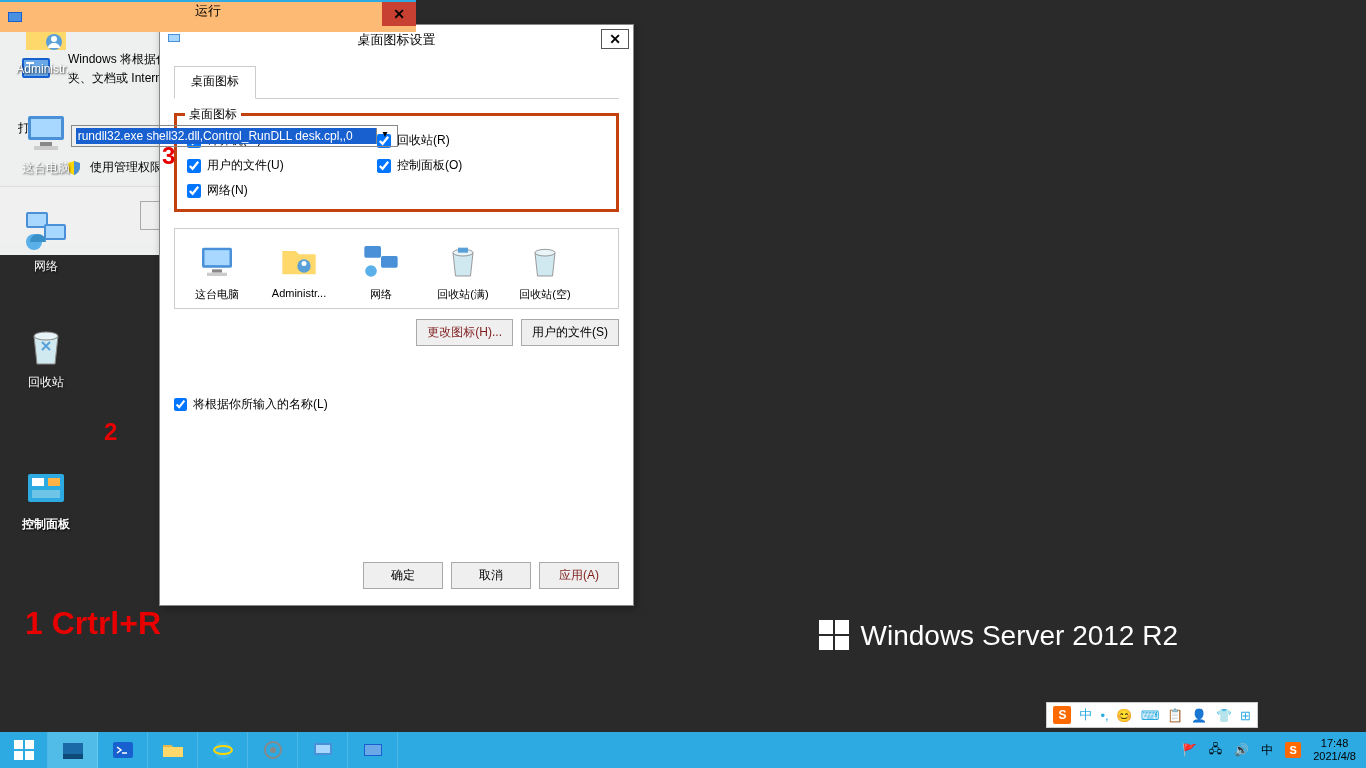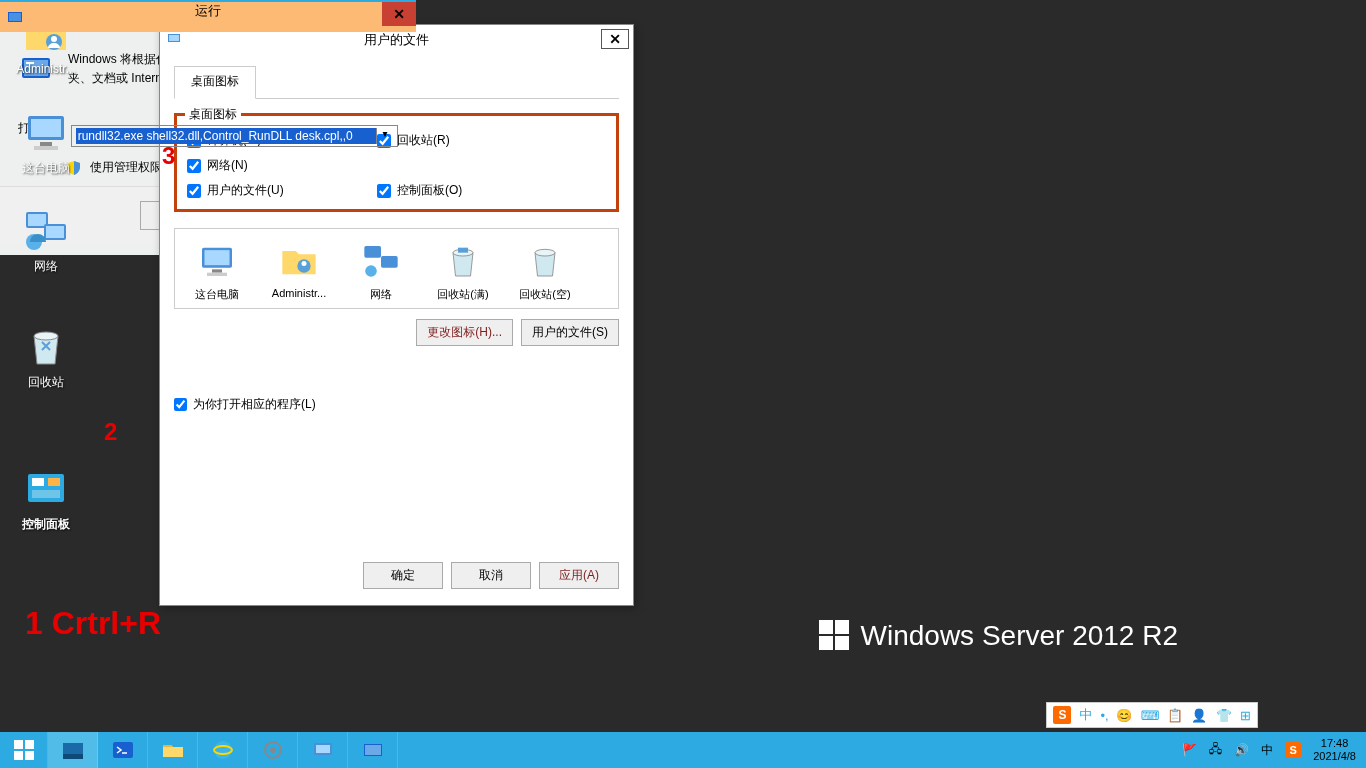--- a/index.html
+++ b/index.html
@@ -146,21 +146,21 @@
 </div>
 
 <div class="dialog settings-dialog">
   <div class="dialog-title">
     <span style="position:absolute; left:6px; top:6px;">
       <svg width="16" height="16" viewBox="0 0 16 16">
           <rect x="2" y="3" width="12" height="8" fill="#4a90d9"></rect>
           <rect x="3" y="4" width="10" height="6" fill="#a8d8ff"></rect>
         </svg>
     </span>
-    <span>用户的文件</span>
+    <span>桌面图标设置</span>
     <div class="dialog-close">✕</div>
   </div>
   <div class="settings-content">
     <div class="tab-row">
       <div class="tab">桌面图标</div>
     </div>
 
     <div class="red-box">
       <div class="group-title">桌面图标</div>
       <div class="cb-row">
@@ -169,31 +169,31 @@
             <span>计算机(M)</span>
           </label>
         <label class="cb-item">
             <input type="checkbox" checked="" style="">
             <span>回收站(R)</span>
           </label>
       </div>
       <div class="cb-row">
         <label class="cb-item">
             <input type="checkbox" checked="" style="">
-            <span>网络(N)</span>
-          </label>
-      </div>
-      <div class="cb-row">
-        <label class="cb-item">
-            <input type="checkbox" checked="" style="">
             <span>用户的文件(U)</span>
           </label>
         <label class="cb-item">
             <input type="checkbox" checked="" style="">
             <span>控制面板(O)</span>
+          </label>
+      </div>
+      <div class="cb-row">
+        <label class="cb-item">
+            <input type="checkbox" checked="" style="">
+            <span>网络(N)</span>
           </label>
       </div>
     </div>
 
     <div class="icon-preview">
       <div class="preview-item">
         <div class="pv-icon">
             <svg width="40" height="40" viewBox="0 0 48 48">
               <rect x="6" y="8" width="36" height="24" rx="2" fill="#4a90d9"></rect>
               <rect x="9" y="11" width="30" height="18" fill="#a8d8ff"></rect>
@@ -244,21 +244,21 @@
       </div>
     </div>
 
     <div class="btn-row-right">
       <button class="btn" disabled="">更改图标(H)...</button>
       <button class="btn">用户的文件(S)</button>
     </div>
 
     <label class="allow-row">
       <input type="checkbox" checked="" style="">
-      <span>为你打开相应的程序(L)</span>
+      <span>将根据你所输入的名称(L)</span>
     </label>
   </div>
   <div class="dlg-btn-row" style="position:absolute; bottom:6px; right:0;">
     <button class="btn">确定</button>
     <button class="btn">取消</button>
     <button class="btn" disabled="">应用(A)</button>
   </div>
 </div>
 
 <div class="run-dialog">

